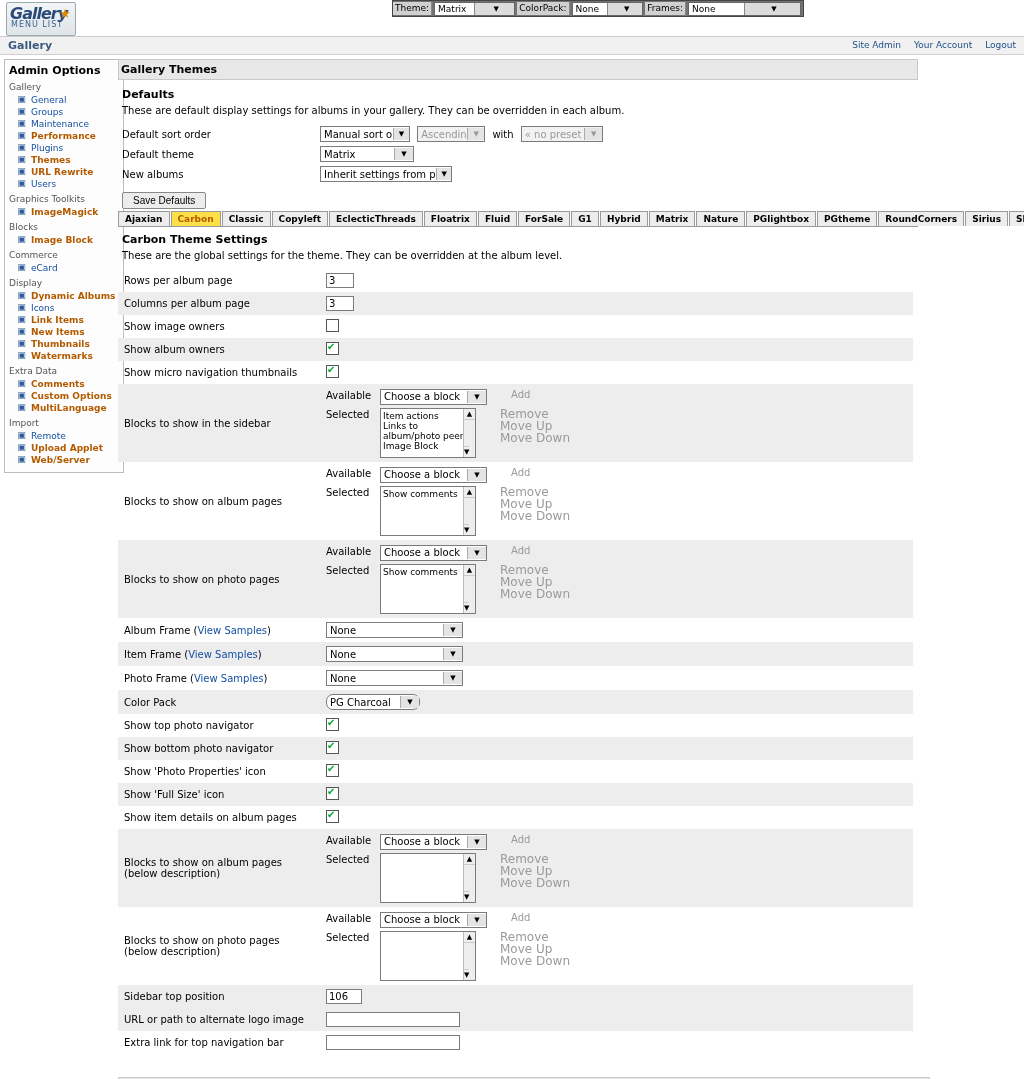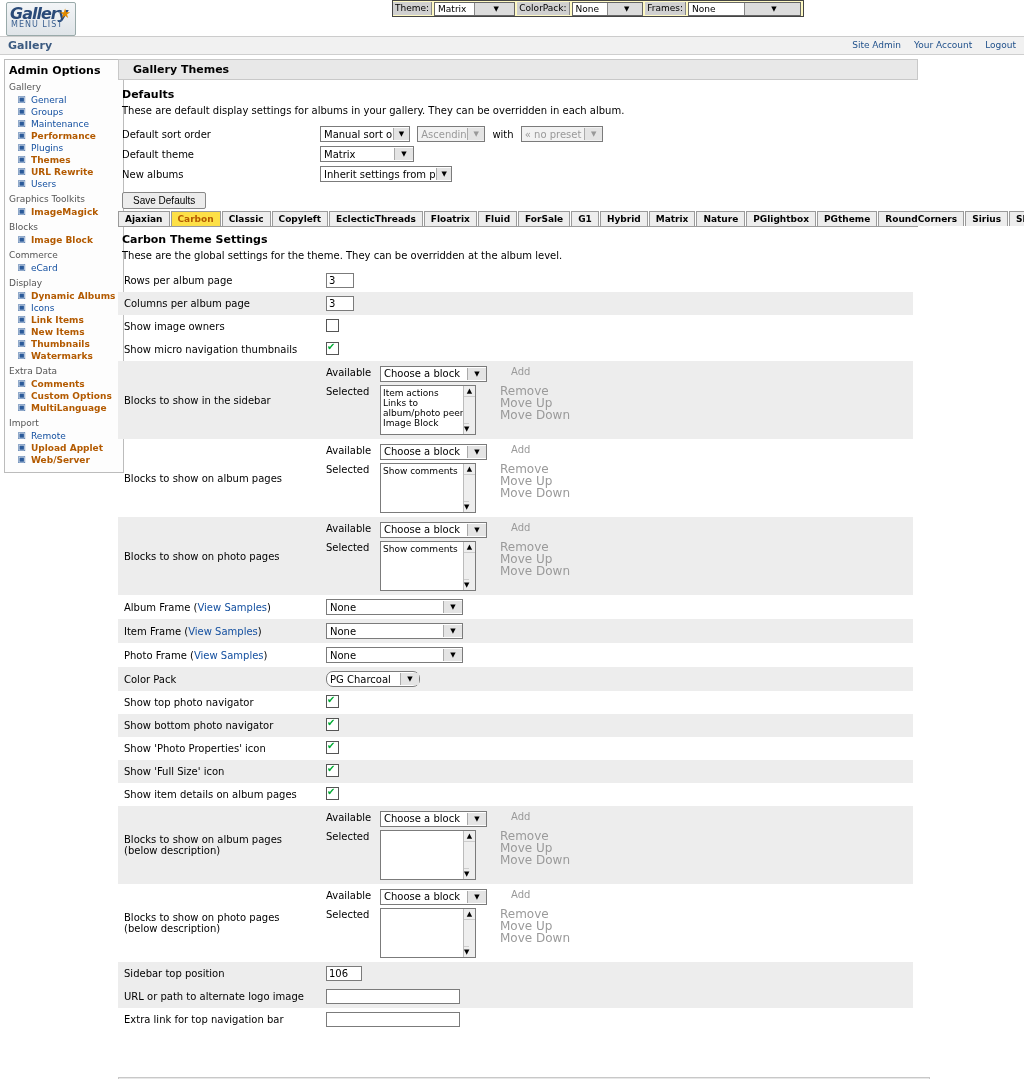--- a/index.html
+++ b/index.html
@@ -12,21 +12,21 @@
   }
   
   #topbar{position:relative;height:36px;border-bottom:1px solid #ccc;}
   #logo{position:absolute;left:6px;top:2px;width:68px;height:32px;
     background:linear-gradient(#f3f5f7,#dfe4e8);border:1px solid #9aa;border-radius:2px;
     overflow:hidden;}
   #logo .g1{position:absolute;left:3px;top:1px;font-size:16px;font-weight:bold;font-style:italic;color:#2a4a78;letter-spacing:-1px;}
   #logo .g2{position:absolute;left:4px;top:17px;font-size:8px;color:#3b6090;letter-spacing:1px;}
   #logo .star{position:absolute;right:4px;top:3px;color:#e08a00;font-size:13px;}
   #devtoolbar{position:absolute;left:392px;top:0px;width:410px;height:15px;
-    border:1px solid #444;background:#fef9c3;display:flex;align-items:center;font-size:9px;}
+    border:1px solid #444;background:#737373;display:flex;align-items:center;font-size:9px;}
   #devtoolbar .lbl{background:#d0d0d0;border-right:1px solid #888;padding:0 2px;height:13px;line-height:13px;}
   #devtoolbar .sel{height:12px;border:1px solid #666;background:#fff;font-size:9px;margin:0 2px;display:flex;align-items:center;}
   #devtoolbar .sel span{padding-left:3px;flex:1;white-space:nowrap;overflow:hidden;}
   #devtoolbar .sel .arrow{width:11px;border-left:1px solid #888;background:#dcdcdc;text-align:center;font-size:7px;line-height:12px;}
   
   #gheader{height:17px;background:#f1f1f1;border-bottom:1px solid #cfcfcf;position:relative;}
   #gheader .title{position:absolute;left:8px;top:2px;font-size:11px;font-weight:bold;color:#3b5a80;}
   #gheader .links{position:absolute;right:8px;top:3px;font-size:9px;}
   #gheader .links a{color:#1e4f8a;text-decoration:none;margin-left:10px;}
   
@@ -34,21 +34,21 @@
   #sidebar{position:absolute;left:4px;top:4px;width:110px;border:1px solid #bcbcbc;background:#fdfdfd;padding:4px 4px 6px 4px;}
   #sidebar h2{font-size:11px;margin:0 0 4px 0;font-weight:bold;}
   .side-group{margin-top:5px;}
   .side-group .grp{font-size:9px;color:#555;margin-bottom:2px;}
   .side-item{display:flex;align-items:center;margin:1px 0 1px 6px;font-size:9px;}
   .side-item .ic{width:13px;height:11px;margin-right:3px;display:inline-block;text-align:center;font-size:9px;line-height:11px;color:#2a5a9a;}
   .side-item a{color:#1450a0;text-decoration:none;}
   .side-item.active a{color:#b35a00;font-weight:bold;}
   
   #main{position:absolute;left:118px;top:4px;width:800px;}
-  .sectionbar{background:#e8e8e8;border:1px solid #c8c8c8;padding:3px 14px;font-weight:bold;font-size:11px;}
+  .sectionbar{background:#e8e8e8;border:1px solid #c8c8c8;padding:3px 2px;font-weight:bold;font-size:11px;}
   .sub{font-weight:bold;font-size:11px;margin:8px 0 4px 4px;}
   .desc{font-size:10px;margin:0 0 8px 4px;}
   table.form{border-collapse:collapse;font-size:10px;}
   table.form td{padding:2px 4px;vertical-align:middle;}
   .lbl-cell{width:190px;}
   select,input[type=text]{font-family:"DejaVu Sans","Liberation Sans",sans-serif;font-size:10px;}
   .sel2{display:inline-flex;align-items:center;border:1px solid #7b7b7b;background:#fff;height:14px;}
   .sel2 span{padding:0 3px;white-space:nowrap;overflow:hidden;}
   .sel2 .arrow{width:12px;height:12px;border-left:1px solid #aaa;background:#e4e4e4;text-align:center;font-size:7px;line-height:12px;margin-left:auto;}
   .sel2.dis{color:#999;background:#f2f2f2;}
@@ -319,20 +319,24 @@
             <td><input type="text" class="txt" value="3" style="width: 22px;"></td>
           </tr>
           <tr class="alt">
             <td class="k">Columns per album page</td>
             <td><input type="text" class="txt" value="3" style="width: 22px;"></td>
           </tr>
           <tr>
             <td class="k">Show image owners</td>
             <td><span class="chk"></span></td>
           </tr>
+          <tr class="alt">
+            <td class="k">Show album owners</td>
+            <td><span class="chk on"></span></td>
+          </tr>
           <tr>
             <td class="k">Show micro navigation thumbnails</td>
             <td><span class="chk on"></span></td>
           </tr>
           <tr class="alt" style="height: 78px;">
             <td class="k">Blocks to show in the sidebar</td>
             <td>
               <div class="blockpick">
                 <div class="bp-row">
                   <div class="bp-lab">Available</div>

